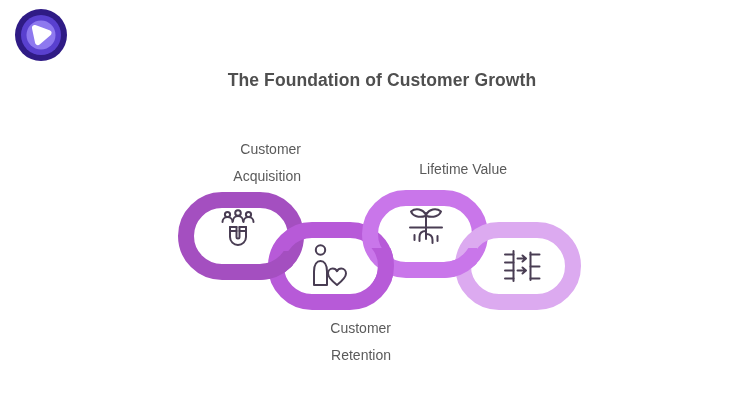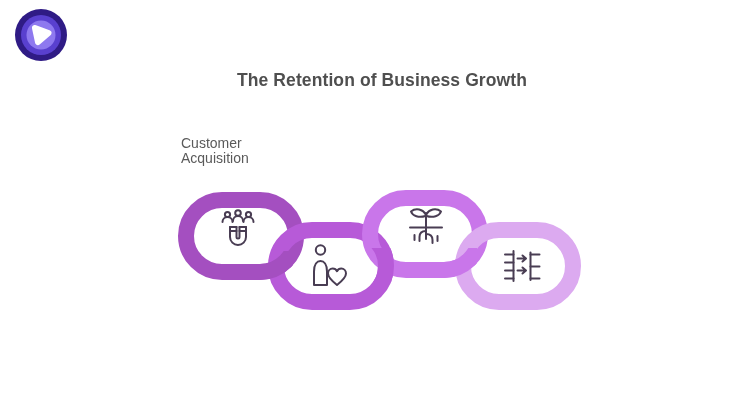--- a/index.html
+++ b/index.html
@@ -4,42 +4,44 @@
 <style>
   html,body{margin:0;padding:0;}
   body{width:740px;height:420px;overflow:hidden;background:#ffffff;
        font-family:"Liberation Sans", sans-serif;}
   .canvas{position:relative;width:740px;height:420px;background:#ffffff;}
   .logo{position:absolute;left:14px;top:8px;width:54px;height:54px;}
   .page-title{position:absolute;left:30px;top:70px;width:704px;
       text-align:center;font-size:17.5px;font-weight:bold;color:#4f4f4f;
       letter-spacing:.1px;}
   .chain-svg{position:absolute;left:0;top:0;width:740px;height:420px;}
-  .link-label{position:absolute;text-align:left;font-size:14px;
-      line-height:15px;color:#5a5a5a;}
+  .link-label{position:absolute;text-align:right;font-size:14px;
+      line-height:27px;color:#5a5a5a;}
   .lbl-acq{left:181px;top:136px;width:120px;}
   .lbl-ltv{left:347px;top:156px;width:160px;}
   .lbl-ret{left:271px;top:315px;width:120px;}
   .lbl-b2b{left:438px;top:314px;width:160px;}
 </style>
 </head>
 <body>
 
 <div class="canvas">
 
   <svg class="logo" viewBox="0 0 54 54">
     <circle cx="27" cy="27" r="26" fill="#2f1b85"></circle>
     <circle cx="27" cy="27" r="20" fill="#5940cf"></circle>
     <circle cx="27" cy="27" r="14.5" fill="#8e79ef"></circle>
     <polygon points="21,20 34.5,25 24,34" stroke-width="6" stroke-linejoin="round" stroke="#ffffff" fill="#ffffff"></polygon>
   </svg>
 
-  <div class="page-title">The Retention of Business Growth</div>
+  <div class="page-title">The Foundation of Customer Growth</div>
 
   <div class="link-label lbl-acq">Customer Acquisition</div>
+  <div class="link-label lbl-ltv">Lifetime Value</div>
+  <div class="link-label lbl-ret">Customer Retention</div>
 
   <svg class="chain-svg" viewBox="0 0 740 420">
     <defs>
       <clipPath id="weave1">
           <rect x="259" y="251" width="34" height="34"></rect>
         </clipPath>
       <clipPath id="weave2">
           <rect x="369" y="248" width="34" height="34"></rect>
         </clipPath>
       <clipPath id="weave3">

